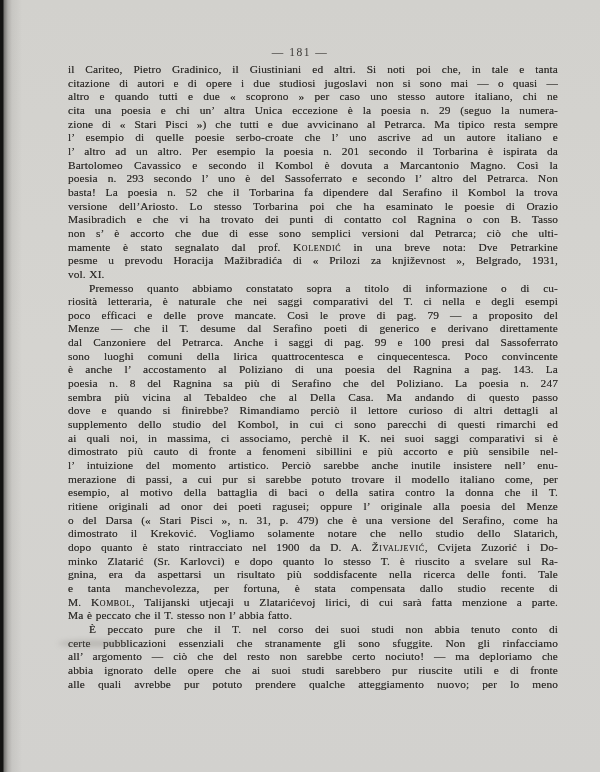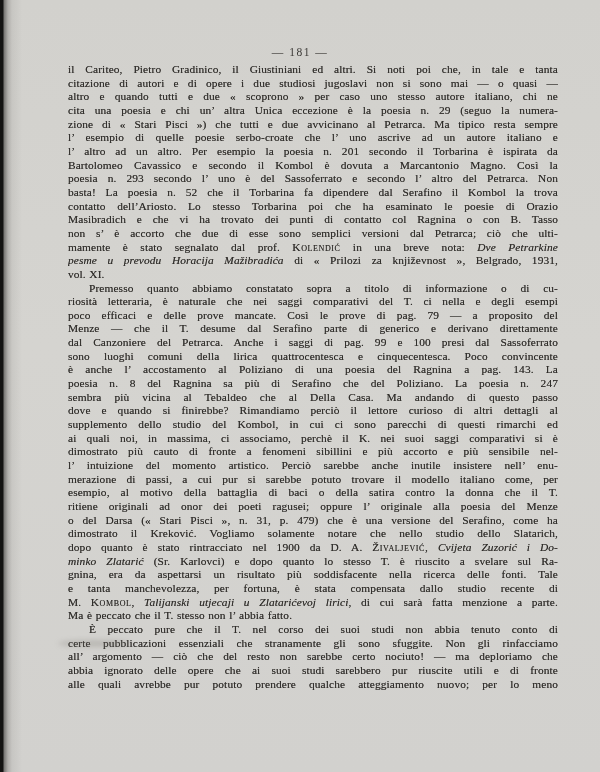--- a/index.html
+++ b/index.html
@@ -40,21 +40,21 @@
     line-height: 13.66px;
     height: 13.66px;
     overflow: hidden;
     text-align: justify;
     text-align-last: justify;
     letter-spacing: 0.1px;
     word-spacing: 0.6px;
   }
   .line.end { text-align-last: left; }
   .line.indent { text-indent: 21px; }
-  .i  { font-style: italic; }
+  .i  { }
   .sc { font-variant: small-caps; letter-spacing: 0.6px; }
   .smudge {
     position: absolute; left: 58px; top: 640px; width: 72px; height: 7px;
     background: rgba(122,119,113,0.28);
     border-radius: 50%;
     filter: blur(2.5px);
     pointer-events: none;
   }
 </style>
 </head>
@@ -67,30 +67,30 @@
       <div class="line"><span>il Cariteo, Pietro Gradinico, il Giustiniani ed altri. Si noti poi che, in tale e tanta</span></div>
       <div class="line"><span>citazione di autori e di opere i due studiosi jugoslavi non si sono mai — o quasi —</span></div>
       <div class="line"><span>altro e quando tutti e due « scoprono » per caso uno stesso autore italiano, chi ne</span></div>
       <div class="line"><span>cita una poesia e chi un’ altra Unica eccezione è la poesia n. 29 (seguo la numera-</span></div>
       <div class="line"><span>zione di « Stari Pisci ») che tutti e due avvicinano al Petrarca. Ma tipico resta sempre</span></div>
       <div class="line"><span>l’ esempio di quelle poesie serbo-croate che l’ uno ascrive ad un autore italiano e</span></div>
       <div class="line"><span>l’ altro ad un altro. Per esempio la poesia n. 201 secondo il Torbarina è ispirata da</span></div>
       <div class="line"><span>Bartolomeo Cavassico e secondo il Kombol è dovuta a Marcantonio Magno. Così la</span></div>
       <div class="line"><span>poesia n. 293 secondo l’ uno è del Sassoferrato e secondo l’ altro del Petrarca. Non</span></div>
       <div class="line"><span>basta! La poesia n. 52 che il Torbarina fa dipendere dal Serafino il Kombol la trova</span></div>
-      <div class="line"><span>contatto dell’Ariosto. Lo stesso Torbarina poi che ha esaminato le poesie di Orazio</span></div>
+      <div class="line"><span>versione dell’Ariosto. Lo stesso Torbarina poi che ha esaminato le poesie di Orazio</span></div>
       <div class="line"><span>Masibradich e che vi ha trovato dei punti di contatto col Ragnina o con B. Tasso</span></div>
       <div class="line"><span>non s’ è accorto che due di esse sono semplici versioni dal Petrarca; ciò che ulti-</span></div>
       <div class="line"><span>mamente è stato segnalato dal prof. </span><span class="sc">Kolendić</span><span> in una breve nota: </span><span class="i">Dve Petrarkine</span></div>
       <div class="line"><span class="i">pesme u prevodu Horacija Mažibradića</span><span> di « Prilozi za književnost », Belgrado, 1931,</span></div>
       <div class="line end"><span>vol. XI.</span></div>
       <div class="line indent"><span>Premesso quanto abbiamo constatato sopra a titolo di informazione o di cu-</span></div>
       <div class="line"><span>riosità letteraria, è naturale che nei saggi comparativi del T. ci nella e degli esempi</span></div>
       <div class="line"><span>poco efficaci e delle prove mancate. Così le prove di pag. 79 — a proposito del</span></div>
-      <div class="line"><span>Menze — che il T. desume dal Serafino parte di generico e derivano direttamente</span></div>
+      <div class="line"><span>Menze — che il T. desume dal Serafino poeti di generico e derivano direttamente</span></div>
       <div class="line"><span>dal Canzoniere del Petrarca. Anche i saggi di pag. 99 e 100 presi dal Sassoferrato</span></div>
       <div class="line"><span>sono luoghi comuni della lirica quattrocentesca e cinquecentesca. Poco convincente</span></div>
       <div class="line"><span>è anche l’ accostamento al Poliziano di una poesia del Ragnina a pag. 143. La</span></div>
       <div class="line"><span>poesia n. 8 del Ragnina sa più di Serafino che del Poliziano. La poesia n. 247</span></div>
       <div class="line"><span>sembra più vicina al Tebaldeo che al Della Casa. Ma andando di questo passo</span></div>
       <div class="line"><span>dove e quando si finirebbe? Rimandiamo perciò il lettore curioso di altri dettagli al</span></div>
       <div class="line"><span>supplemento dello studio del Kombol, in cui ci sono parecchi di questi rimarchi ed</span></div>
       <div class="line"><span>ai quali noi, in massima, ci associamo, perchè il K. nei suoi saggi comparativi si è</span></div>
       <div class="line"><span>dimostrato più cauto di fronte a fenomeni sibillini e più accorto e più sensibile nel-</span></div>
       <div class="line"><span>l’ intuizione del momento artistico. Perciò sarebbe anche inutile insistere nell’ enu-</span></div>

